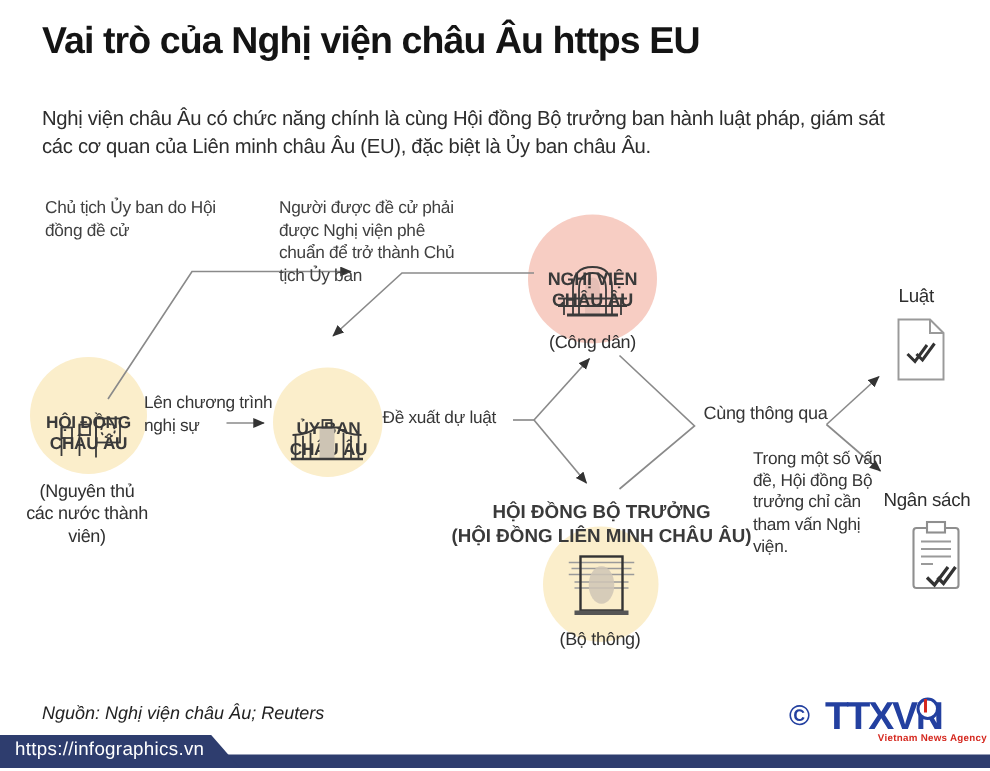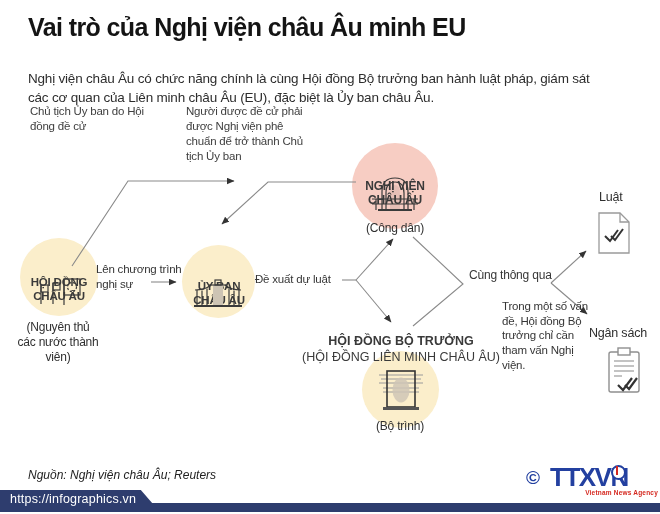--- a/index.html
+++ b/index.html
@@ -1,34 +1,34 @@
 <!DOCTYPE html>
 <html><head>
 <meta charset="utf-8">
 <style>
   html,body{margin:0;padding:0;background:#fff;}
   .stage{position:relative;width:660px;height:514px;background:#ffffff;overflow:hidden;
          font-family:"Liberation Sans",sans-serif;color:#2b2b2b;}
   .abs{position:absolute;}
   .title{left:28px;top:13px;font-size:25px;font-weight:bold;color:#141414;letter-spacing:-0.6px;}
   .subtitle{left:28px;top:53px;width:568px;font-size:13.5px;line-height:1.42;color:#2d2d2d;letter-spacing:-0.2px;margin-top:16px;}
-  .ann{font-size:11.5px;line-height:1.3;color:#404040;letter-spacing:-0.2px;}
+  .ann{font-size:11.5px;line-height:1.3;color:#404040;letter-spacing:-0.2px;margin-top:28px;}
   .ann1{left:30px;top:104px;width:115px;}
   .ann2{left:186px;top:104px;width:126px;}
   .circle{border-radius:50%;}
   .c-council{left:20px;top:238px;width:78px;height:78px;}
   .c-commission{left:182px;top:245px;width:73px;height:73px;}
   .c-parliament{left:352px;top:143px;width:86px;height:86px;}
   .c-ministers{left:362px;top:351px;width:77px;height:77px;}
   .nodeTitle{font-weight:bold;color:#3a3a3a;text-align:center;line-height:1.18;letter-spacing:-0.2px;margin-top:32px;}
   .t-council{left:18px;top:244px;width:82px;font-size:11.5px;}
   .t-commission{left:181px;top:248px;width:76px;font-size:11.5px;}
   .t-parliament{left:352px;top:147px;width:86px;font-size:12px;}
   .t-ministers1{left:296px;top:334px;width:210px;font-size:12.5px;font-weight:bold;color:#3a3a3a;text-align:center;}
-  .t-ministers2{left:286px;top:350px;width:230px;font-size:12.5px;font-weight:normal;color:#3a3a3a;text-align:center;}
+  .t-ministers2{left:286px;top:350px;width:230px;font-size:12.5px;font-weight:bold;color:#3a3a3a;text-align:center;}
   .caption{font-size:12px;color:#303030;text-align:center;line-height:1.25;letter-spacing:-0.2px;}
   .cap-council{left:16px;top:320px;width:84px;}
   .cap-parliament{left:355px;top:221px;width:80px;}
   .cap-ministers{left:360px;top:419px;width:80px;}
   .edgeLabel{font-size:11.5px;color:#363636;line-height:1.28;letter-spacing:-0.2px;}
   .l-agenda{left:96px;top:262px;width:92px;}
   .l-propose{left:255px;top:272px;width:90px;}
   .l-coapprove{left:469px;top:268px;width:90px;font-size:12px;}
   .l-consult{left:502px;top:299px;width:86px;}
   .outLabel{font-size:12.5px;color:#2e2e2e;letter-spacing:-0.2px;}
@@ -72,21 +72,21 @@
       <path d="M151,282 L176,282" marker-end="url(#arrh)"></path>
       <path d="M342,280 L356,280"></path>
       <path d="M356,280 L393,239" marker-end="url(#arrh)"></path>
       <path d="M356,280 L391,322" marker-end="url(#arrh)"></path>
       <path d="M413,237 L463,284 L413,326"></path>
       <path d="M551,283 L586,251" marker-end="url(#arrh)"></path>
       <path d="M551,283 L587,314" marker-end="url(#arrh)"></path>
     </g>
   </svg>
 
-  <div class="abs title">Vai trò của Nghị viện châu Âu minh EU</div>
+  <div class="abs title">Vai trò của Nghị viện châu Âu https EU</div>
   <div class="abs subtitle">Nghị viện châu Âu có chức năng chính là cùng Hội đồng Bộ trưởng ban hành luật pháp, giám sát các cơ quan của Liên minh châu Âu (EU), đặc biệt là Ủy ban châu Âu.</div>
 
   <div class="abs ann ann1">Chủ tịch Ủy ban do Hội đồng đề cử</div>
   <div class="abs ann ann2">Người được đề cử phải được Nghị viện phê chuẩn để trở thành Chủ tịch Ủy ban</div>
 
   <div class="abs nodeTitle t-council">HỘI ĐỒNG CHÂU ÂU</div>
   <svg class="abs" style="left:36px;top:277px" width="46" height="30" viewBox="0 0 46 30">
     <g stroke="#3a3a3a" stroke-width="1.2" fill="none">
       <path d="M5,8 V27"></path>
         <rect x="5" y="8" width="7" height="7"></rect>
@@ -143,21 +143,21 @@
       <path d="M0,8 H44"></path>
         <path d="M2,12 H42"></path>
         <path d="M0,16 H44"></path>
       <path d="M4,21 H40"></path>
         <path d="M4,25 H40"></path>
     </g>
     <ellipse cx="22" cy="23" rx="8.5" ry="12.5" fill="#cfc6b6" opacity="0.85"></ellipse>
     <rect x="8" y="4" width="28" height="36" fill="none" stroke="#333333" stroke-width="1.6"></rect>
     <path d="M4,41.5 H40" stroke="#555555" stroke-width="3" fill="none"></path>
   </svg>
-  <div class="abs caption cap-ministers">(Bộ trình)</div>
+  <div class="abs caption cap-ministers">(Bộ thông)</div>
 
   <div class="abs edgeLabel l-coapprove">Cùng thông qua</div>
   <div class="abs edgeLabel l-consult">Trong một số vấn đề, Hội đồng Bộ trưởng chỉ cần tham vấn Nghị viện.</div>
 
   <div class="abs outLabel l-law">Luật</div>
   <svg class="abs" style="left:597px;top:211px" width="34" height="44" viewBox="0 0 34 44">
     <path d="M2,2 H23 L32,11 V42 H2 Z" fill="#ffffff" stroke="#9a9a9a" stroke-width="1.3"></path>
     <path d="M23,2 V11 H32" fill="none" stroke="#9a9a9a" stroke-width="1.3"></path>
     <g stroke="#333333" stroke-width="2" fill="none">
       <path d="M8,25 L13,30 L21,19"></path>

